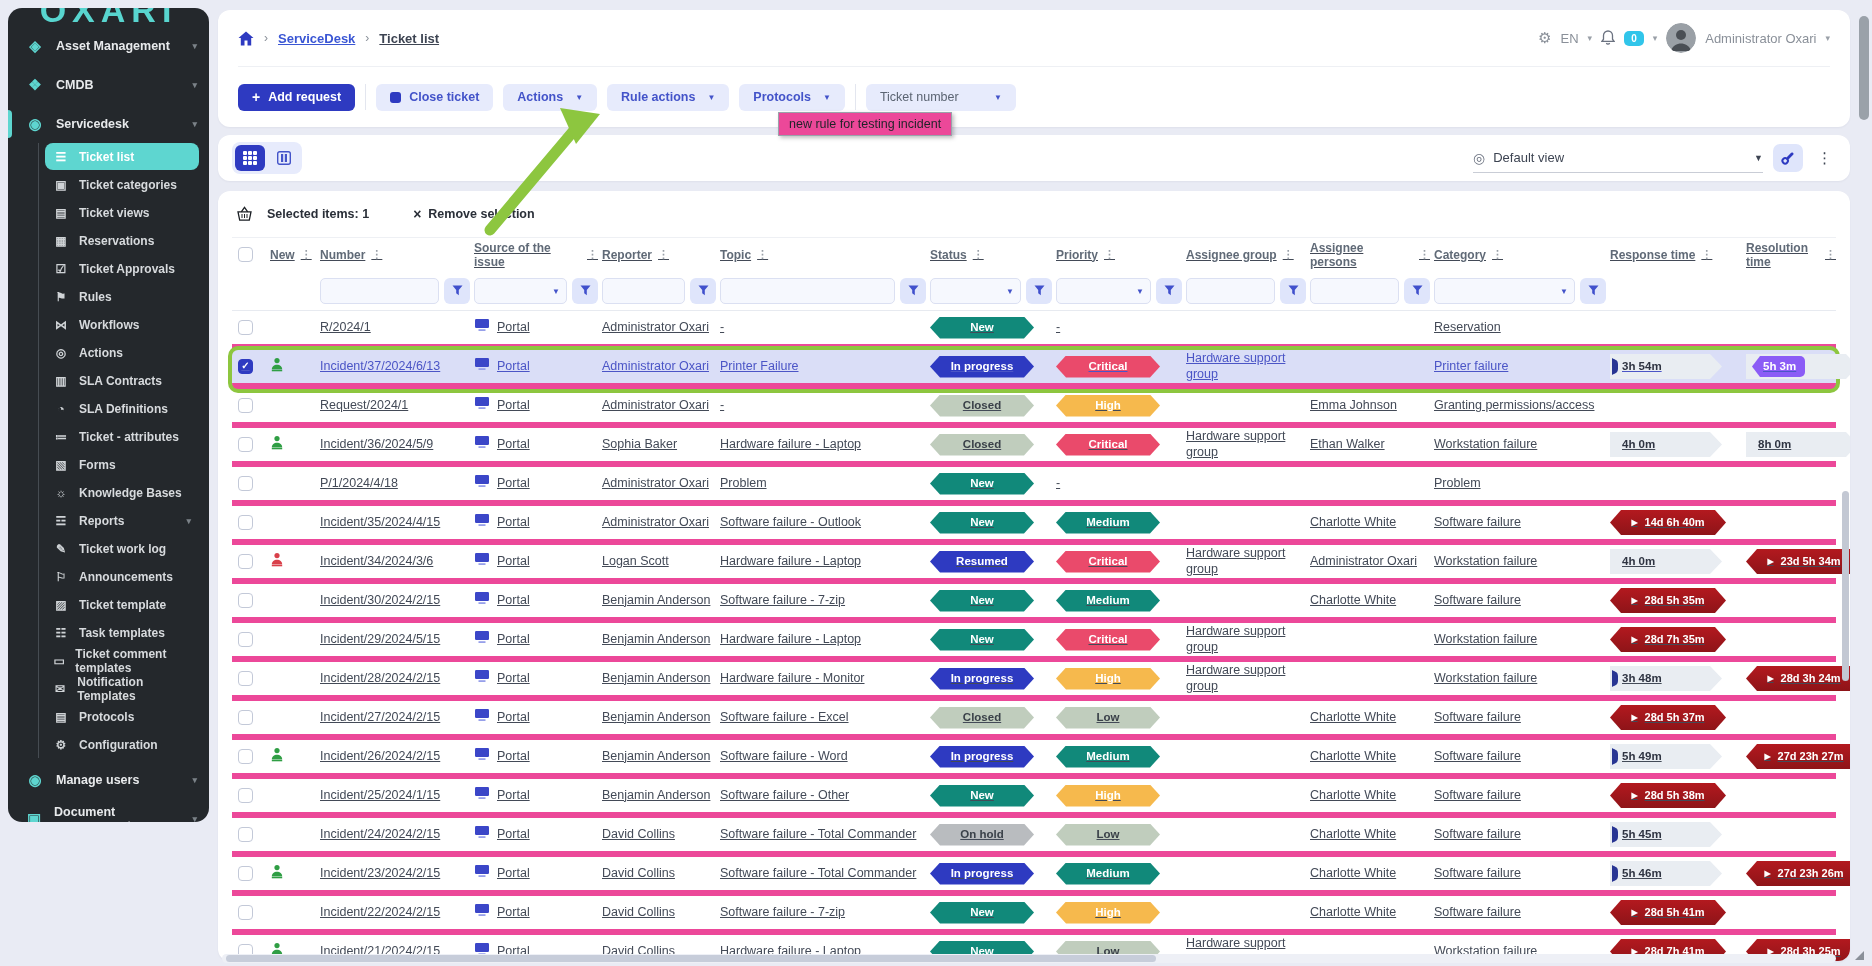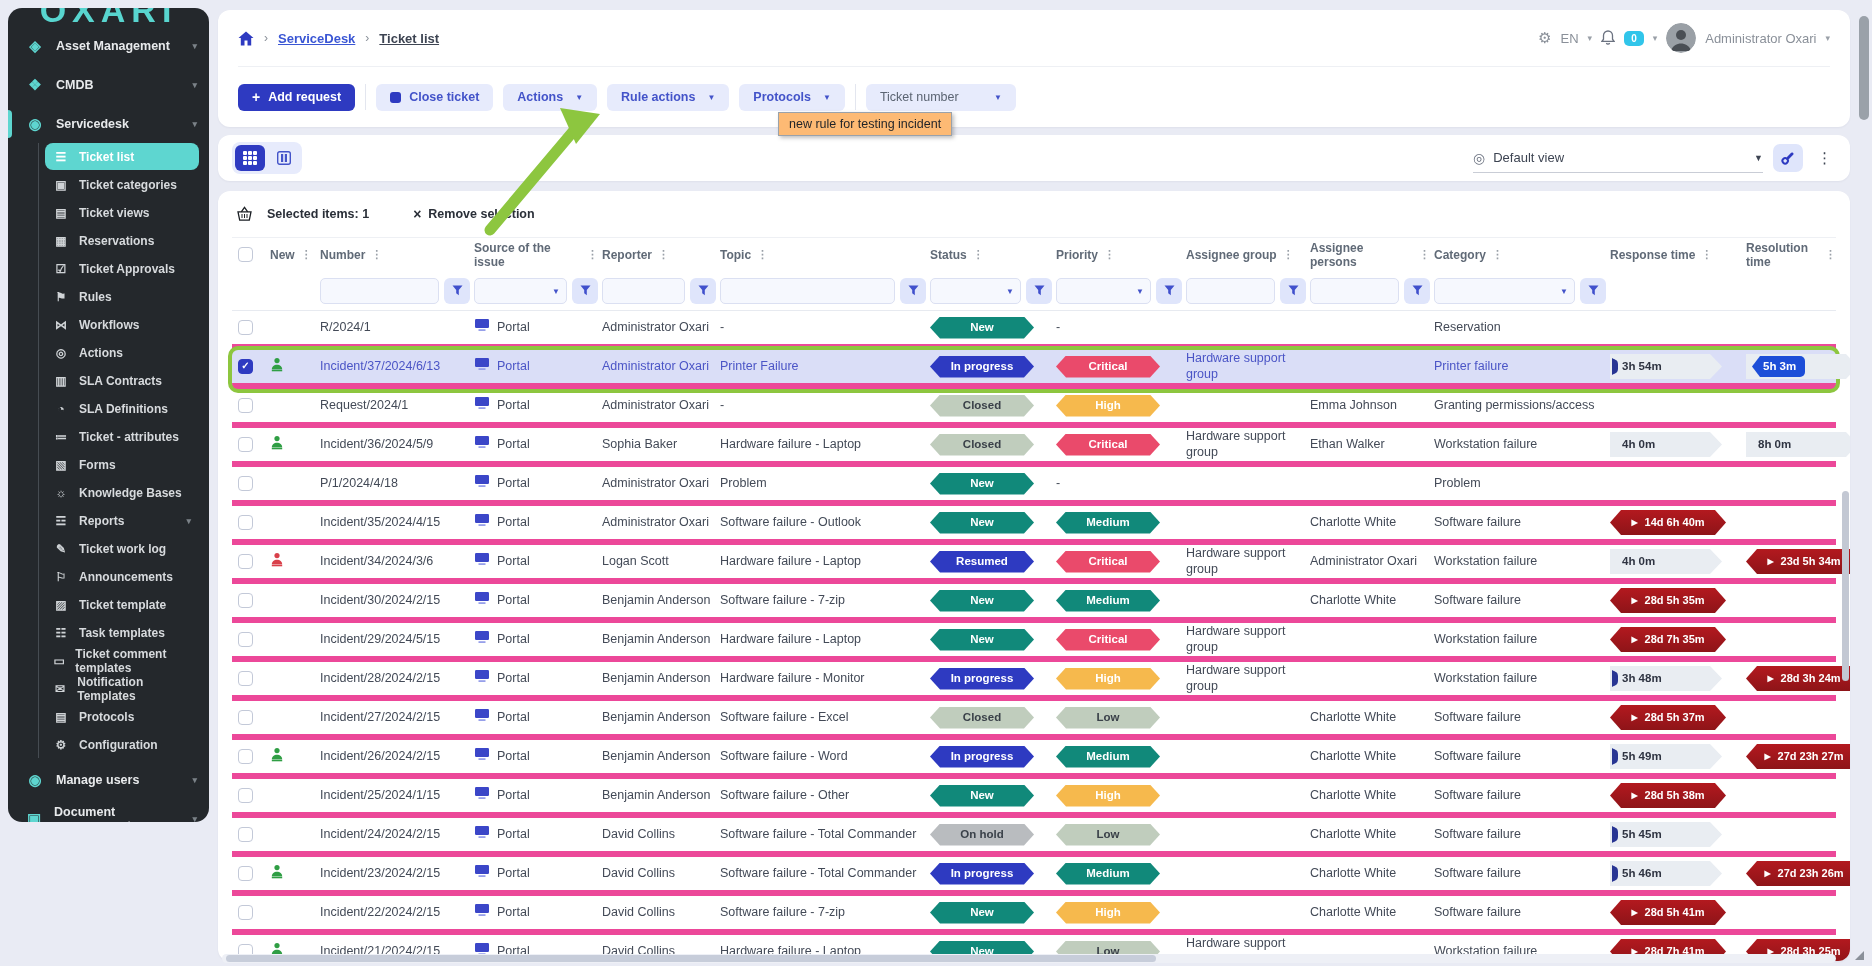--- a/index.html
+++ b/index.html
@@ -51,21 +51,21 @@
   .btn { height:27px; display:inline-flex; align-items:center; gap:8px; padding:0 14px;
     border-radius:6px; font-size:12.5px; font-weight:700; cursor:pointer; border:none; }
   .btn-primary { background:#2e3ac1; color:#ffffff; }
   .btn-light { background:#e7ebfc; color:#4353c9; }
   .btn .dd { font-size:8px; margin-left:4px; }
   .plus { font-size:14px; font-weight:700; }
   .sq-ic { width:11px; height:11px; background:#2e3ac1; border-radius:3px; display:inline-block; }
   .vsep { width:1px; height:26px; background:#e3e6ef; }
   .ticket-number { width:150px; justify-content:space-between; color:#5b6472; font-weight:400; }
   .ticket-number .dd { color:#4353c9; }
-  .rule-tooltip { position:absolute; left:560px; top:112px; z-index:6; background:#fdba74;
+  .rule-tooltip { position:absolute; left:560px; top:112px; z-index:6; background:#ec4899;
     border:1px solid #9aa2ab; box-shadow:2px 2px 4px rgba(0,0,0,.25); padding:4px 10px;
     font-size:12.5px; color:#1f2328; white-space:nowrap; }
   .annot-arrow { position:absolute; left:428px; top:98px; width:200px; height:145px; z-index:7; pointer-events:none; }
 
   .viewbar { margin-top:8px; height:46px; display:flex; align-items:center; padding:0 14px; }
   .viewtoggle { display:flex; gap:4px; background:#e7ebfc; padding:3px; border-radius:8px; }
   .vbtn { width:30px; height:26px; border-radius:6px; display:flex; align-items:center;
     justify-content:center; font-size:14px; cursor:pointer; color:#4353c9; }
   .vbtn.active { background:#2e3ac1; color:#ffffff; }
   .viewsel-wrap { margin-left:auto; display:flex; align-items:center; gap:10px; }
@@ -80,21 +80,21 @@
   .table-card { margin-top:10px; padding:0 14px 10px; position:relative; height:770px; overflow:hidden; }
   .selbar { height:46px; display:flex; align-items:center; gap:14px; padding-left:4px; }
   .selbar .basket { display:flex; }
   .sel-label { font-size:12.5px; font-weight:700; color:#2a2f38; }
   .remove-sel { display:flex; align-items:center; gap:7px; font-size:12.5px; font-weight:700;
     color:#2a2f38; cursor:pointer; margin-left:30px; }
   .remove-sel .x { font-size:14px; }
 
   .grid-row { display:grid; align-items:center;
     grid-template-columns:34px 46px 150px 124px 114px 206px 122px 126px 120px 120px 172px 132px 1fr;
-    column-gap:4px; }
+    column-gap:4px;text-decoration:underline; }
   .thead-row { height:34px; border-top:1px solid #eef0f4; }
   .th { display:flex; align-items:center; gap:6px; font-size:12px; font-weight:600; color:#606a77; }
   .th .kebab { color:#9aa0a8; font-size:11px; cursor:pointer; }
   .filter-row { height:40px; border-bottom:1px solid #e7eaf0; }
   .fcell { display:flex; align-items:center; gap:5px; }
   .finput { flex:1; min-width:0; height:26px; background:#f6f8fe; border:1px solid #dbe0f2;
     border-radius:5px; font-size:12px; padding:0 6px; color:#434a57; outline:none;
     font-family:"Liberation Sans", sans-serif; }
   .fselect { position:relative; }
   .fselect .dd { position:absolute; right:6px; top:8px; font-size:8px; color:#4353c9; }
@@ -115,21 +115,21 @@
     clip-path:polygon(10px 0,calc(100% - 10px) 0,100% 50%,calc(100% - 10px) 100%,10px 100%,0 50%); }
   .bg-teal { background:#11897a; } .bg-blue { background:#2e3ac1; }
   .bg-red { background:#ea4a6b; } .bg-amber { background:#f6b94d; }
   .bg-sage { background:#c0cdbd; color:#3a4149; } .bg-gray { background:#b9bcbf; color:#3a4149; }
   .tpill { position:relative; display:inline-flex; align-items:center; height:25px; width:112px;
     padding:0 10px 0 12px; background:#e9edf2; font-size:11.5px; font-weight:700; color:#2f3442;
     clip-path:polygon(0 0,calc(100% - 12px) 0,100% 50%,calc(100% - 12px) 100%,0 100%); }
   .tmark { position:absolute; left:2px; top:4px; width:6px; height:17px; background:#283593;
     border-radius:0 6px 6px 0; clip-path:polygon(0 0,100% 18%,100% 82%,0 100%); }
   .tblue { display:inline-flex; align-items:center; height:21px; padding:0 9px 0 11px;
-    background:#1d4ed8; color:#fff; font-size:11.5px; font-weight:700; margin-left:-6px;
+    background:#8b5cf6; color:#fff; font-size:11.5px; font-weight:700; margin-left:-6px;
     clip-path:polygon(0 50%,8px 0,100% 0,100% 100%,8px 100%); border-radius:0 5px 5px 0; }
   .tred { display:inline-flex; align-items:center; gap:7px; justify-content:center; height:25px;
     min-width:116px; padding:0 12px; background:linear-gradient(#b3191f,#8e1418); color:#fff;
     font-size:11px; font-weight:700;
     clip-path:polygon(11px 0,calc(100% - 11px) 0,100% 50%,calc(100% - 11px) 100%,11px 100%,0 50%); }
   .tred .play { font-size:8px; }
 
   
   .page-vscroll { position:absolute; right:3px; top:16px; width:10px; height:104px;
     background:#9aa1a9; border-radius:6px; z-index:5; }

